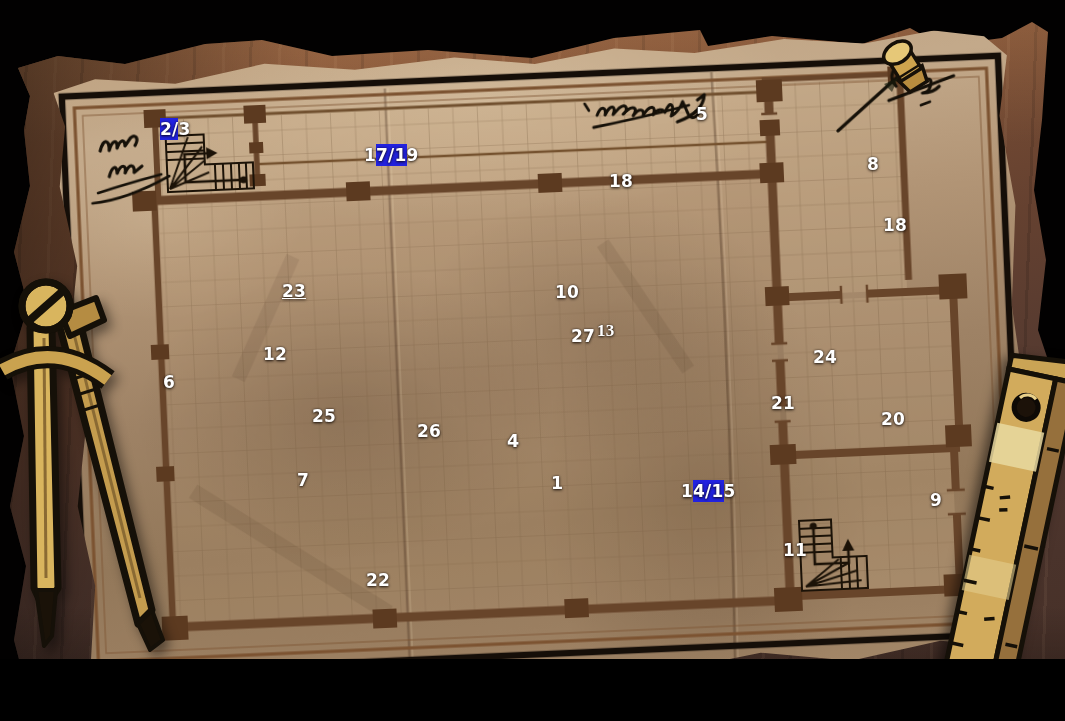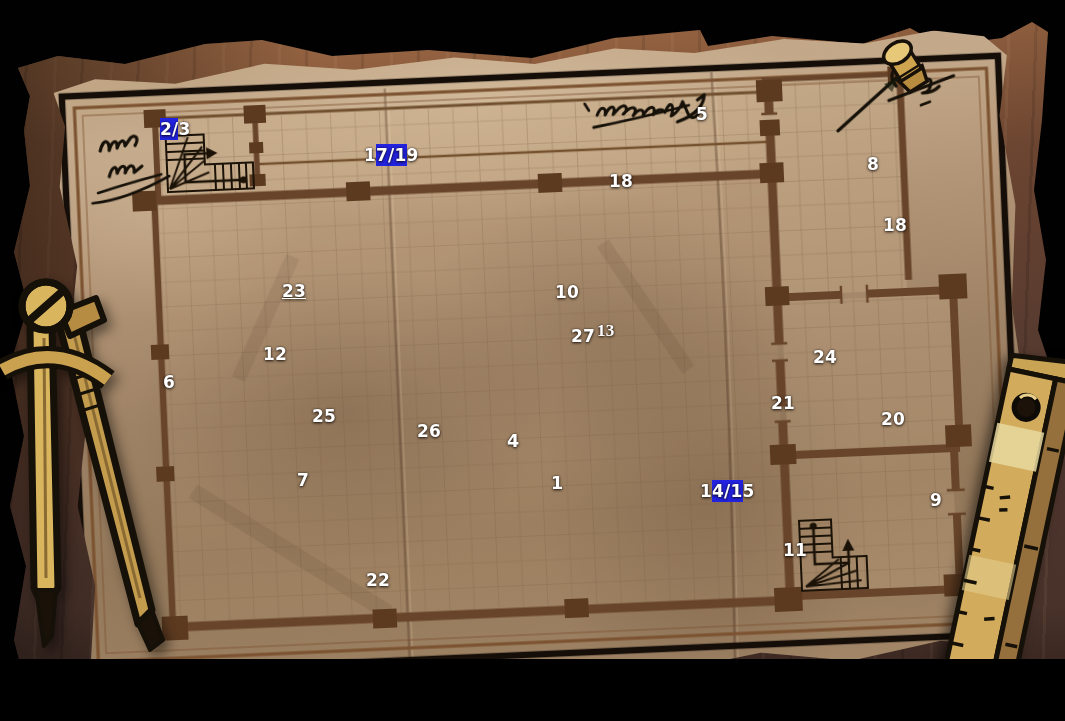--- a/index.html
+++ b/index.html
@@ -268,20 +268,20 @@
       <div class="lbl" style="left: 597px; top: 321px; font-family: Liberation Serif, serif;"><span>13</span></div>
       <div class="lbl" style="left: 263px; top: 344px;"><span>12</span></div>
       <div class="lbl" style="left: 813px; top: 347px;"><span>24</span></div>
       <div class="lbl" style="left: 163px; top: 372px;"><span>6</span></div>
       <div class="lbl" style="left: 771px; top: 393px;"><span>21</span></div>
       <div class="lbl" style="left: 312px; top: 406px;"><span>25</span></div>
       <div class="lbl" style="left: 881px; top: 409px;"><span>20</span></div>
       <div class="lbl" style="left: 397px; top: 421px; margin-left: 20px;"><span>26</span></div>
       <div class="lbl bold" style="left: 507px; top: 431px;"><span>4</span></div>
       <div class="lbl bold" style="left: 551px; top: 473px;"><span>1</span></div>
-      <div class="lbl" style="left: 700px; top: 481px;"><span>1</span><span class="hl">4/1</span><span>5</span></div>
+      <div class="lbl" style="left: 681px; top: 481px;"><span>1</span><span class="hl">4/1</span><span>5</span></div>
       <div class="lbl" style="left: 297px; top: 470px;"><span>7</span></div>
       <div class="lbl" style="left: 930px; top: 490px;"><span>9</span></div>
       <div class="lbl" style="left: 783px; top: 540px;"><span>11</span></div>
       <div class="lbl" style="left: 366px; top: 570px;"><span>22</span></div>
     </div>
 
 </div>
 
 </body></html>

